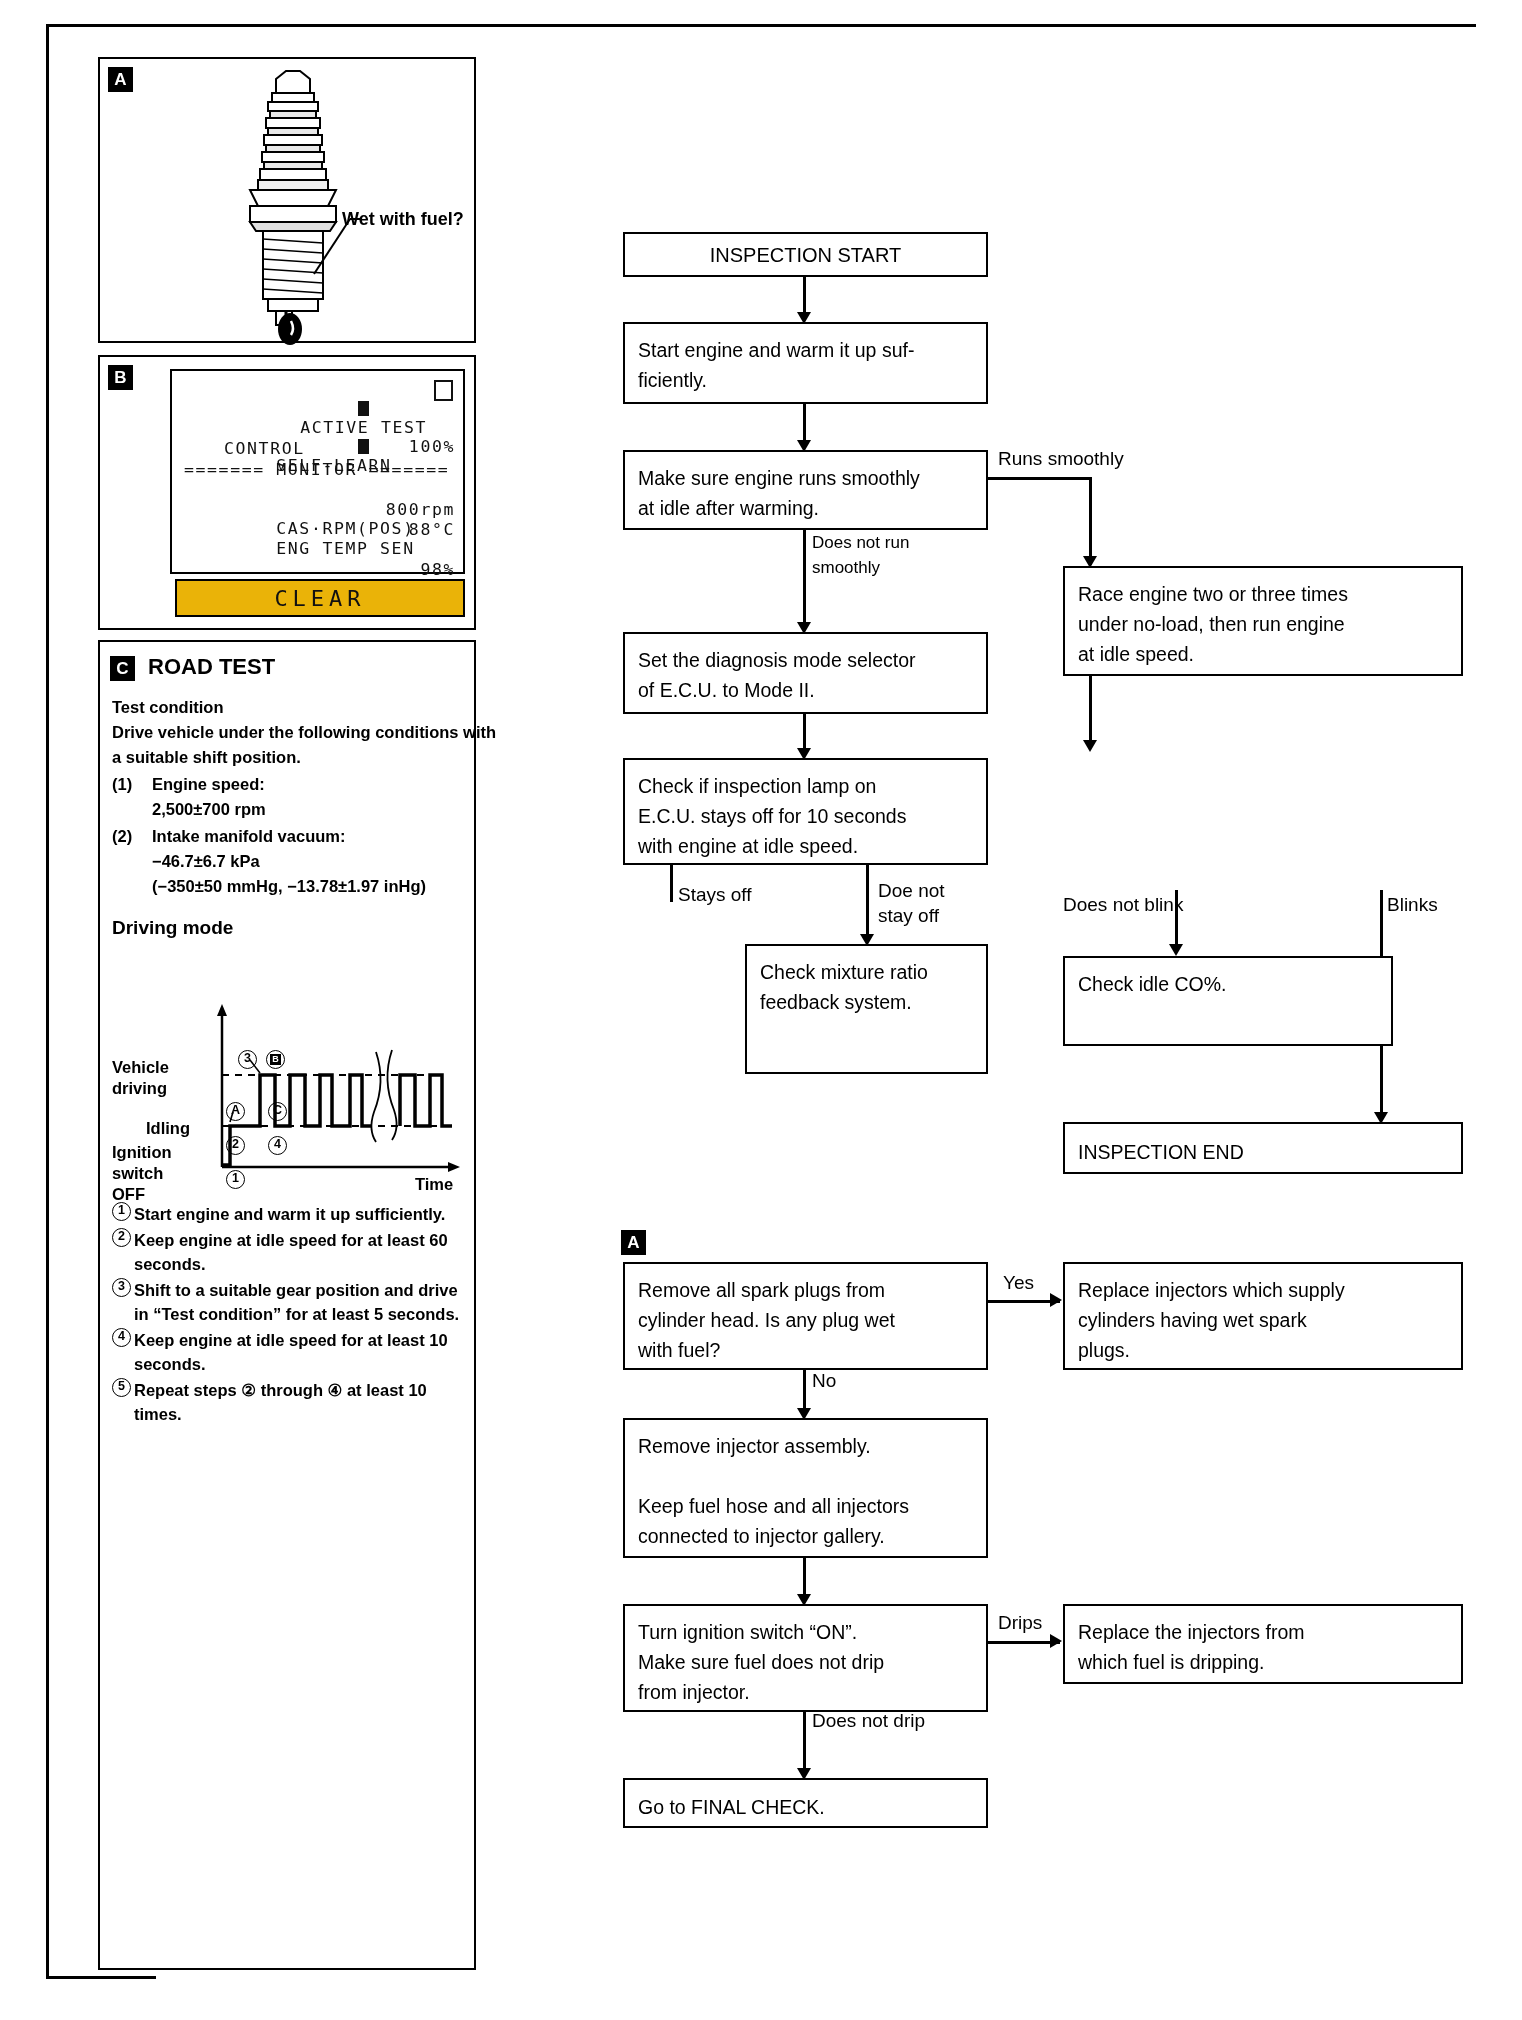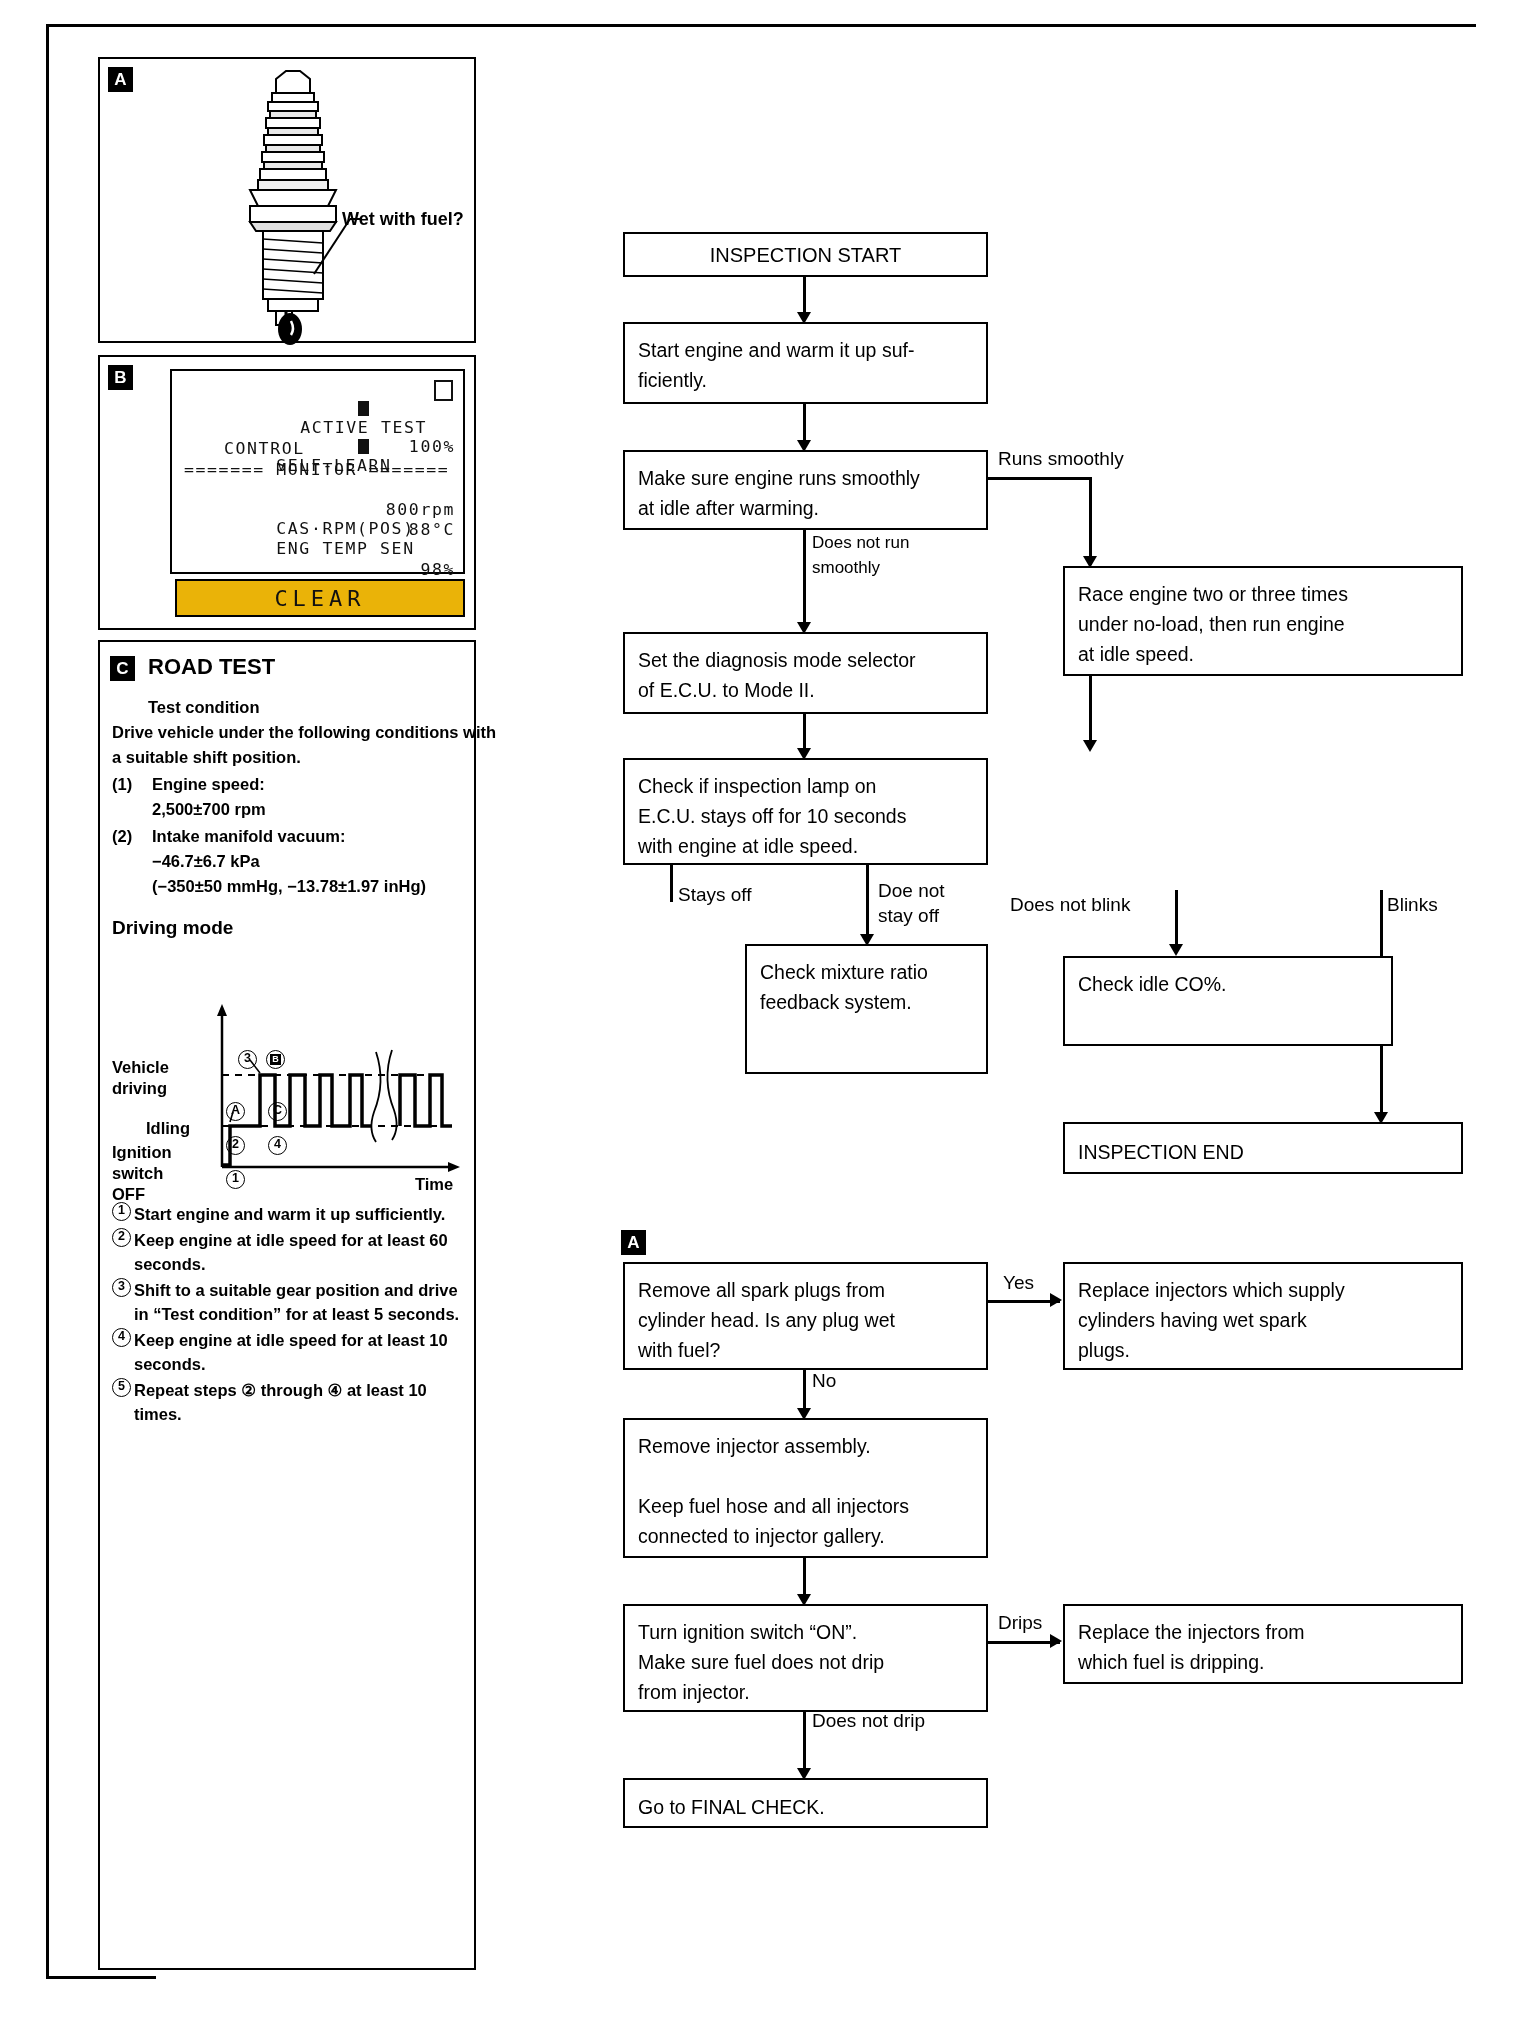--- a/index.html
+++ b/index.html
@@ -150,21 +150,21 @@
 
     <div class="lcd-clear" style="left:75px;top:222px;width:290px;height:38px;">
       <span class="lcdtxt" style="font-size:22px;letter-spacing:5px;">CLEAR</span>
     </div>
   </div>
 
   <div class="pnl" style="left:98px;top:640px;width:378px;height:1330px;">
     <div class="tag" style="left:10px;top:14px;">C</div>
     <div class="c-title" style="left:48px;top:12px;">ROAD TEST</div>
 
-    <div class="c-txt" style="left:12px;top:53px;margin-left:36px;">Test condition</div>
+    <div class="c-txt" style="left:12px;top:53px;">Test condition</div>
     <div class="c-txt" style="left:12px;top:78px;">Drive vehicle under the following conditions with</div>
     <div class="c-txt" style="left:12px;top:103px;">a suitable shift position.</div>
 
     <div class="c-txt" style="left:12px;top:130px;">(1)</div>
     <div class="c-txt" style="left:52px;top:130px;">Engine speed:</div>
     <div class="c-txt" style="left:52px;top:155px;">2,500±700 rpm</div>
 
     <div class="c-txt" style="left:12px;top:182px;">(2)</div>
     <div class="c-txt" style="left:52px;top:182px;">Intake manifold vacuum:</div>
     <div class="c-txt" style="left:52px;top:207px;">−46.7±6.7 kPa</div>
@@ -265,21 +265,21 @@
   <div class="lbl" style="left:678px;top:882px;font-size:19px;">Stays off</div>
   <div class="lbl" style="left:878px;top:878px;font-size:19px;white-space:pre-line;">Doe not
 stay off</div>
   <div class="ln vln" style="left:866px;top:865px;height:77px;"></div>
   <div class="arw-d" style="left:860px;top:934px;"></div>
 
   <div class="fbox" style="left:745px;top:944px;width:243px;height:130px;white-space:pre-line;"><span>Check mixture ratio
 feedback system.</span></div>
 
   <div class="ln vln" style="left:1175px;top:890px;height:62px;"></div>
-  <div class="lbl" style="left:1010px;top:892px;font-size:19px;">Does not blink</div>
+  <div class="lbl" style="left:1063px;top:892px;font-size:19px;">Does not blink</div>
   <div class="lbl" style="left:1387px;top:892px;font-size:19px;">Blinks</div>
   <div class="arw-d" style="left:1169px;top:944px;"></div>
   <div class="ln vln" style="left:1380px;top:890px;height:230px;"></div>
   <div class="arw-d" style="left:1374px;top:1112px;"></div>
 
   <div class="fbox" style="left:1063px;top:956px;width:330px;height:90px;"><span>Check idle CO%.</span></div>
 
   <div class="fbox" style="left:1063px;top:1122px;width:400px;height:52px;padding-top:13px;"><span>INSPECTION END</span></div>
 
   <div class="tag" style="left:621px;top:1230px;">A</div>

